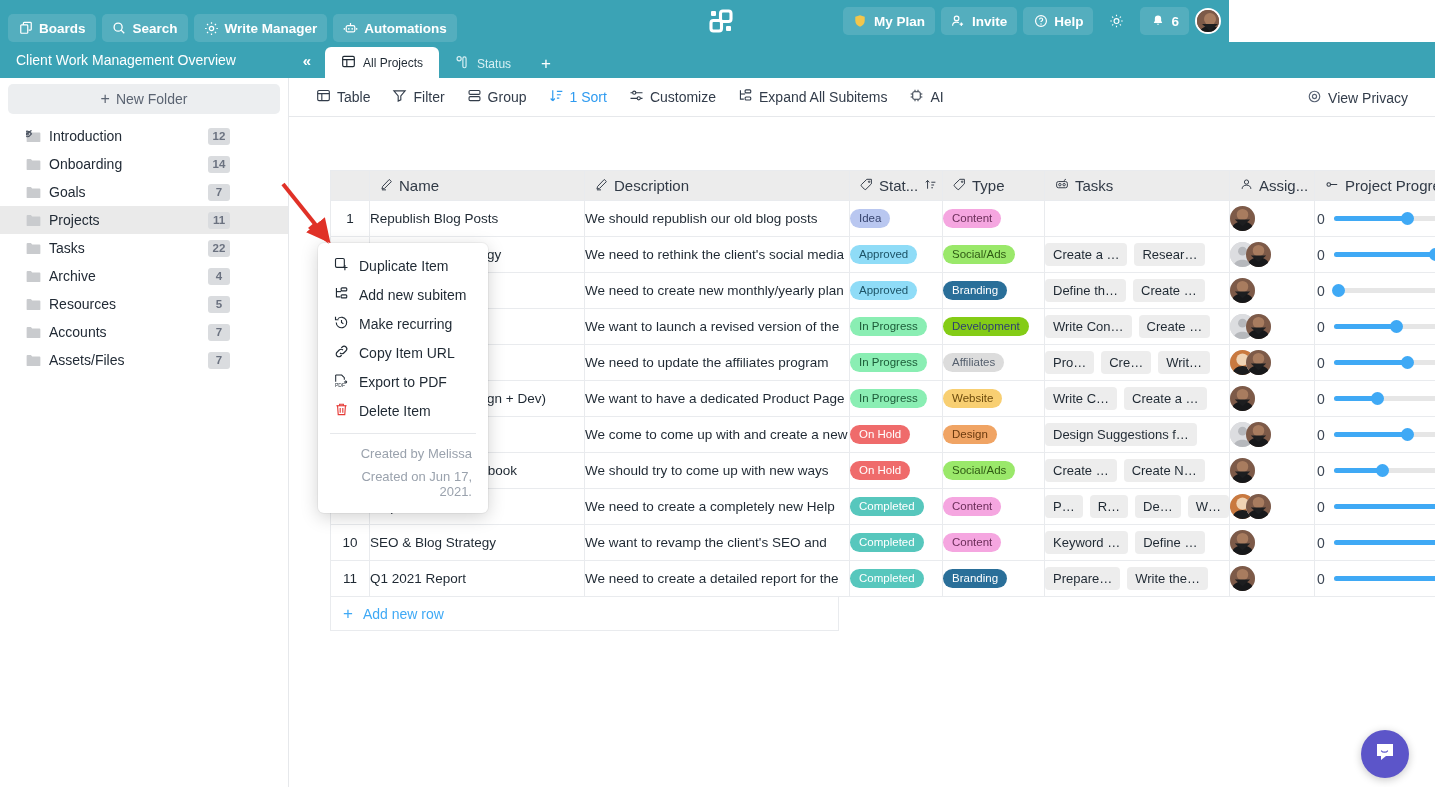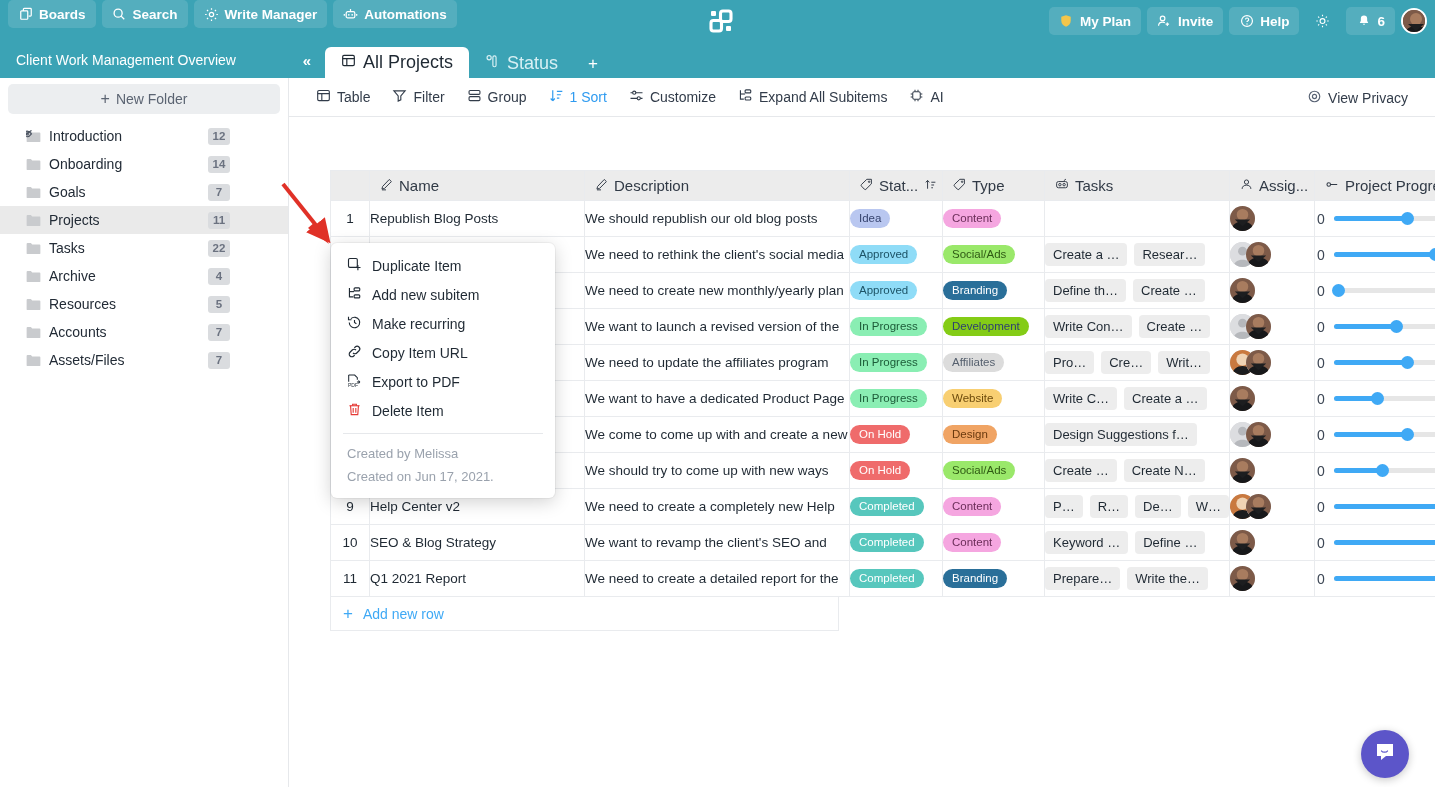--- a/index.html
+++ b/index.html
@@ -7,22 +7,22 @@
     width: 1435px; height: 787px;
     font-family: "Liberation Sans", sans-serif;
     background: #ffffff;
     overflow: hidden;
     color: #2d3748;
   }
   #app { position: relative; width: 1435px; height: 787px; }
 
   
   .topbar {
-    position: absolute; left: 0; top: 0; width: 1435px; height: 42px;
-    background: #3ba3b5; display: flex; align-items: flex-start;
+    position: absolute; left: 0; top: 0; width: 1229px; height: 42px;
+    background: #3ba3b5; display: flex; align-items: flex-end;
   }
   .tb-left { display: flex; align-items: center; gap: 6px; padding-left: 8px; }
   .tb-right { position: absolute; right: 8px; top: 0; height: 42px;
               display: flex; align-items: center; gap: 6px; }
   .tb-btn {
     display: flex; align-items: center; gap: 6px;
     height: 28px; padding: 0 10px; border-radius: 5px;
     background: rgba(255,255,255,0.13);
     color: #ffffff; font-size: 13.5px; font-weight: bold;
     white-space: nowrap; cursor: pointer;
@@ -72,21 +72,21 @@
   
   .tabsrow {
     position: absolute; left: 289px; top: 42px; width: 1146px; height: 36px;
     background: #3ba3b5; display: flex; align-items: flex-end;
   }
   .collapse-btn { width: 36px; height: 36px; display: flex; align-items: center;
                   justify-content: center; color: #ffffff; font-size: 15px;
                   font-weight: bold; cursor: pointer; }
   .tab {
     height: 29px; display: flex; align-items: center; gap: 7px;
-    padding: 0 16px; font-size: 18px; color: #d8f0f4; cursor: pointer;
+    padding: 0 16px; font-size: 12px; color: #d8f0f4; cursor: pointer;
     border-radius: 6px 6px 0 0;
   }
   .tab.active { background: #ffffff; color: #1f2933; font-weight: normal; height: 31px; }
   .tab-add { color: #ffffff; font-size: 17px; padding: 0 14px 4px 14px; cursor: pointer; }
 
   
   .toolbar {
     position: absolute; left: 289px; top: 78px; width: 1146px; height: 39px;
     background: #ffffff; border-bottom: 1px solid #e6e8eb;
     display: flex; align-items: center; padding-left: 16px;
@@ -142,24 +142,25 @@
           border-radius: 50%; background: #3fa9f5; margin-left: -6px; cursor: pointer; }
   .addrow {
     margin-left: 41px; width: 509px; height: 34px; display: flex;
     align-items: center; gap: 10px; padding-left: 12px;
     border: 1px solid #e9ebee; border-top: none;
     color: #3fa9f5; font-size: 14px; cursor: pointer;
   }
 
   
   .ctxmenu {
-    position: absolute; left: 331px; top: 243px; width: 224px;
+    position: absolute; left: 318px; top: 243px; width: 170px;
     background: #ffffff; border-radius: 6px; padding: 8px 0 10px 0;
     box-shadow: 0 4px 18px rgba(0,0,0,0.18), 0 0 0 1px rgba(0,0,0,0.04);
     z-index: 50;
+    text-align: right;
   }
   .ctxitem {
     height: 29px; display: flex; align-items: center; gap: 10px;
     padding: 0 16px; font-size: 14px; color: #1f2933; cursor: pointer;
   }
   .ctxitem.danger { color: #1f2933; }
   .ctxsep { height: 1px; background: #e6e8eb; margin: 8px 12px; }
   .ctxmeta { padding: 4px 16px; font-size: 13px; color: #9aa2ad; }
 
   

